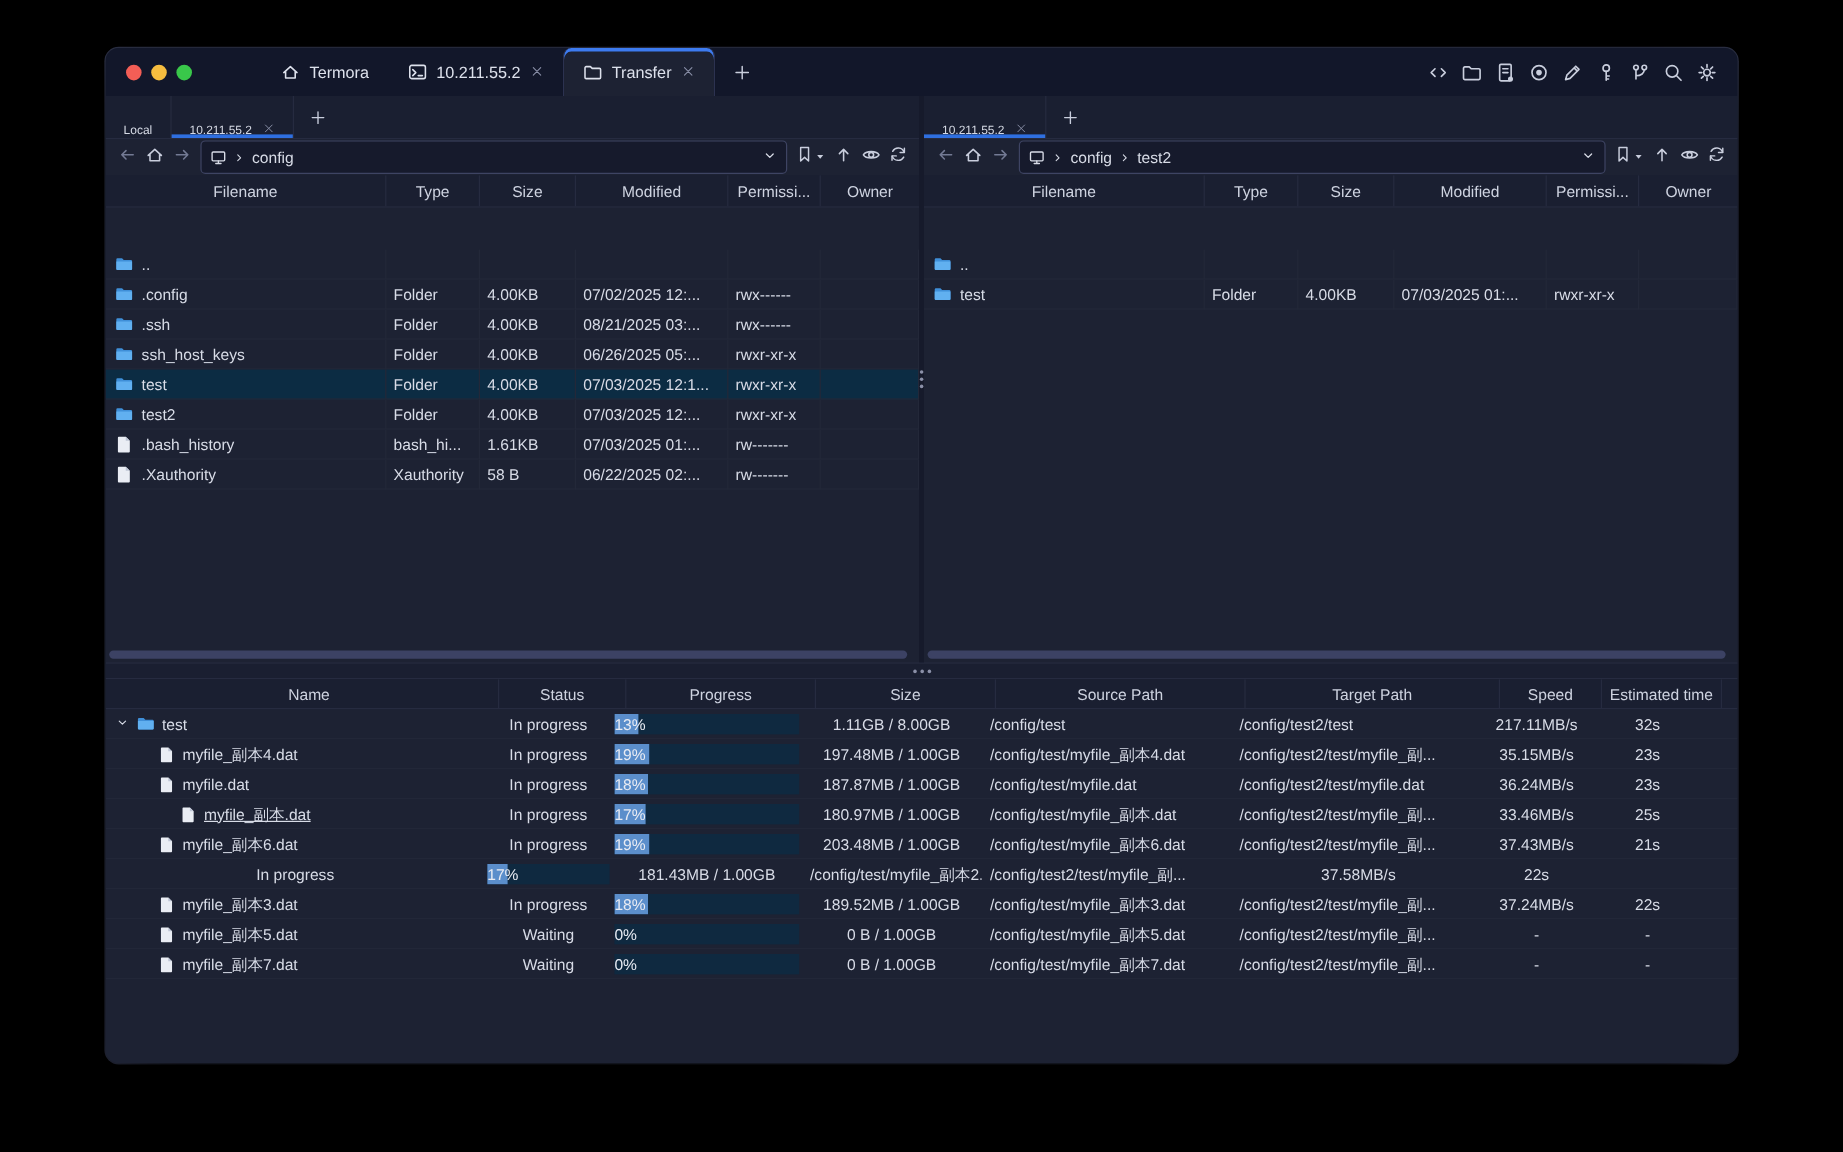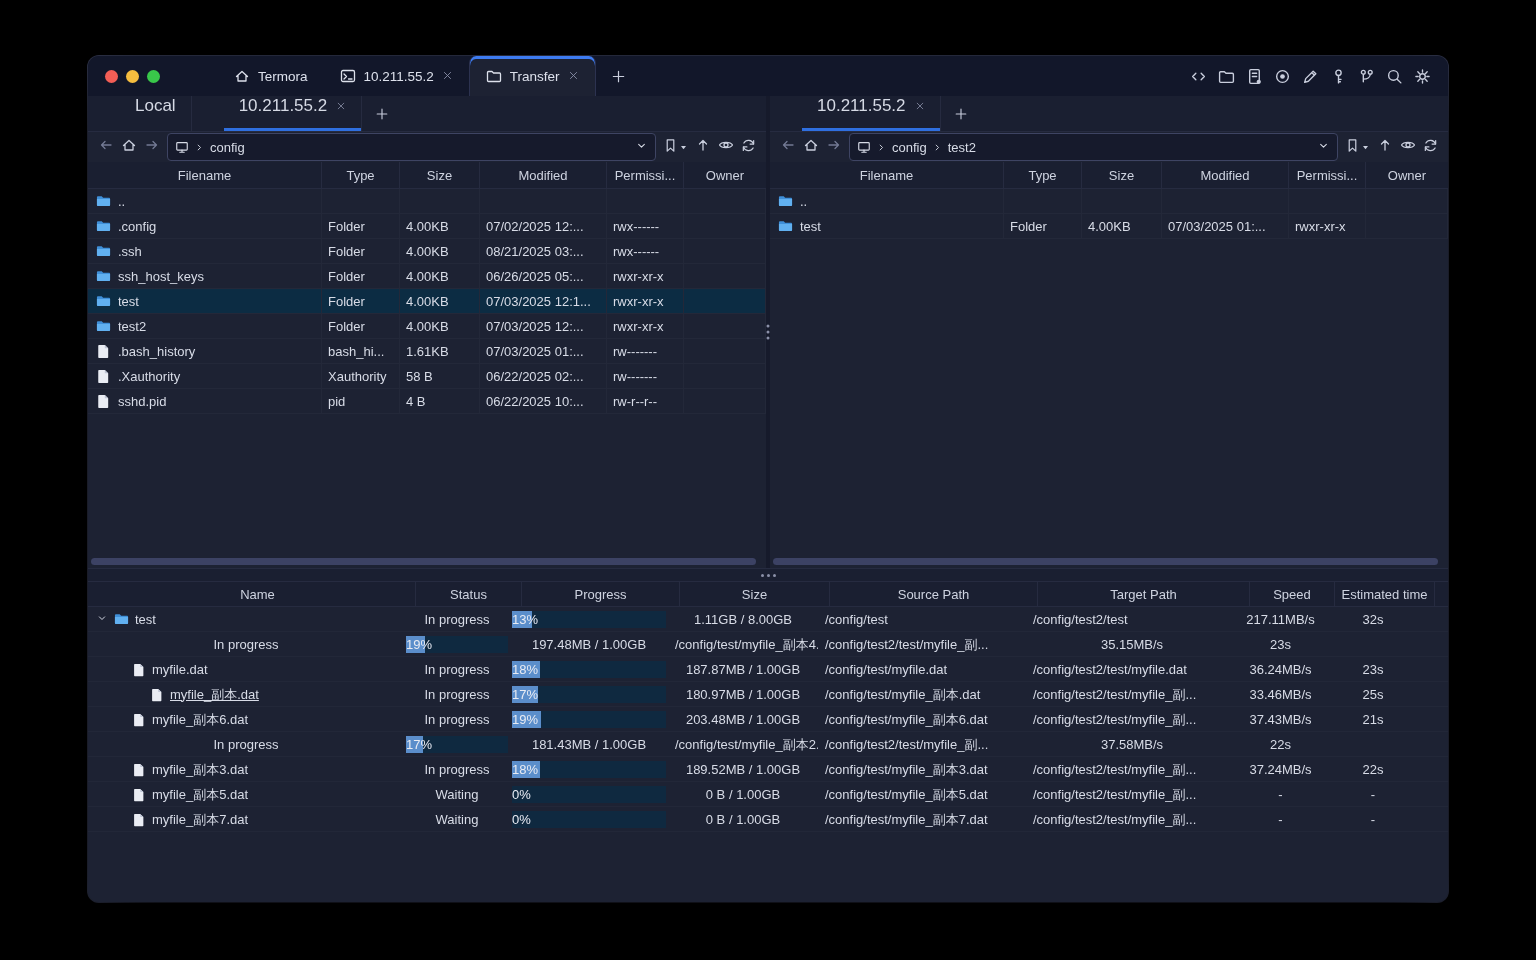--- a/index.html
+++ b/index.html
@@ -1,17 +1,17 @@
 <!DOCTYPE html>
 <html><head>
 <meta charset="utf-8">
 <style>
   * { box-sizing: border-box; margin: 0; padding: 0; }
   html,body { width:1536px; height:960px; background:#000; font-family:"Liberation Sans","DejaVu Sans",sans-serif; }
-  .window { position:absolute; left:88px; top:56px; width:1360px; height:846px;
+  .window { position:absolute; left:88px; top:40px; width:1360px; height:846px;
     background:#1d2233; border-radius:11px; overflow:hidden; display:flex; flex-direction:column;
     box-shadow:0 22px 70px rgba(0,0,0,.95), 0 0 0 1px #31364d; }
 
   
   .titlebar { flex:0 0 40px; background:#12172a; display:flex; align-items:stretch; }
   .traffic { display:flex; gap:8px; align-items:center; padding:0 18px 0 17px; }
   .light { width:13px; height:13px; border-radius:50%; }
   .tb-tabs { display:flex; align-items:stretch; margin-left:40px; }
   .tb-tab { display:flex; align-items:center; gap:8px; padding:0 16px; color:#dde1ec; font-size:13.5px; cursor:default; }
   .tb-tab.active { background:#1d2233; border-left:1px solid #2c3250; border-right:1px solid #2c3250;
@@ -23,33 +23,33 @@
 
   
   .panels { flex:0 0 472px; display:flex; }
   .fpanel { width:678px; display:flex; flex-direction:column; background:#1d2233; }
   .vsplit { width:4px; background:#161a2b; position:relative; }
   .vdots { position:absolute; left:50%; top:50%; transform:translate(-50%,-50%); display:flex; flex-direction:column; gap:3px; }
   .vdots i, .hdots i { width:3px; height:3px; border-radius:50%; background:#8b90a8; display:block; }
   .hdots { display:flex; gap:3px; }
 
   .ptabs { flex:0 0 36px; display:flex; align-items:stretch; background:#1a1f31; border-bottom:1px solid #262b40; }
-  .p-tab { display:flex; align-items:flex-start; gap:9px; padding:0 15px; font-size:17px; color:#d6dae5;
-    border-right:1px solid #262b40; position:relative;margin-left:32px; }
+  .p-tab { display:flex; align-items:flex-end; gap:9px; padding:0 15px; font-size:10px; color:#d6dae5;
+    border-right:1px solid #262b40; position:relative; }
   .p-tab.active::after { content:""; position:absolute; left:0; right:0; bottom:0; height:3px; background:#2f6fe0; }
   .p-plus { display:flex; align-items:center; padding:0 13px; color:#c9cedd; }
 
   .ptoolbar { flex:0 0 30px; display:flex; align-items:center; gap:7px; padding:0 10px; color:#c9cedd; }
   .nav-dim { color:#737a94; }
   .addr { flex:1; height:22px; border:1px solid #3e4463; border-radius:4px; background:#161a2c;
     display:flex; align-items:center; gap:5px; padding:13px 7px; font-size:13px; color:#d8dce7; }
   .addr .spacer { flex:1; }
   .bm-group { display:flex; align-items:center; gap:1px; }
 
-  .ftable { flex:1; overflow:hidden; font-size:13px; color:#d8dce7; display:flex; flex-direction:column; }
+  .ftable { flex:1; overflow:hidden; font-size:13px; color:#d8dce7; display:flex; flex-direction:column;gap:35px; }
   .fgrid { display:grid; grid-template-columns:234px 78px 80px 127px 77px 1fr; }
   .fhead { flex:0 0 26px; background:#1a1f31; border-bottom:1px solid #262b40; color:#ced3e0; }
   .fhead .hcell { display:flex; align-items:center; justify-content:center; border-right:1px solid #262b40; height:26px; }
   .fhead .hcell:last-child { border-right:none; }
   .frow { height:25px; border-bottom:1px solid #232839; }
   .frow.selected { background:#0c2c43; }
   .fcell { display:flex; align-items:center; gap:6px; height:25px; padding-left:6px;
     border-right:1px solid #232839; overflow:hidden; white-space:nowrap; }
   .fcell.first { padding-left:8px; gap:7px; }
 
@@ -427,33 +427,20 @@
                   <use href="#i-file-fill"></use>
                 </svg>
                 <span>.Xauthority</span>
               </div>
               <div class="fcell">Xauthority</div>
               <div class="fcell">58 B</div>
               <div class="fcell">06/22/2025 02:...</div>
               <div class="fcell">rw-------</div>
               <div class="fcell"></div>
             </div>
-            <div class="frow fgrid">
-              <div class="fcell first">
-                <svg viewBox="0 0 16 16" width="15" height="15" class="fill-ic">
-                  <use href="#i-file-fill"></use>
-                </svg>
-                <span>sshd.pid</span>
-              </div>
-              <div class="fcell">pid</div>
-              <div class="fcell">4 B</div>
-              <div class="fcell">06/22/2025 10:...</div>
-              <div class="fcell">rw-r--r--</div>
-              <div class="fcell"></div>
-            </div>
           </div>
         </div>
         <div class="pscroll">
           <div class="pthumb"></div>
         </div>
       </div>
     <div class="vsplit">
         <span class="vdots">
           <i></i>
           <i></i>
@@ -599,20 +586,26 @@
             <div class="pbar"><div class="pfill" style="width: 13%; background: rgb(91, 142, 203);"></div><span class="plabel">13%</span></div>
           </div>
           <div class="tcell c">1.11GB / 8.00GB</div>
           <div class="tcell path">/config/test</div>
           <div class="tcell path">/config/test2/test</div>
           <div class="tcell c">217.11MB/s</div>
           <div class="tcell c">32s</div>
           <div class="tcell"></div>
         </div>
         <div class="trow tgrid">
+          <div class="tcell name" style="padding-left: 44px;">
+            <svg viewBox="0 0 16 16" width="14" height="14" class="fill-ic">
+              <use href="#i-file-fill"></use>
+            </svg>
+            <span>myfile_副本4.dat</span>
+          </div>
           <div class="tcell c">In progress</div>
           <div class="tcell">
             <div class="pbar"><div class="pfill" style="width: 19%; background: rgb(91, 142, 203);"></div><span class="plabel">19%</span></div>
           </div>
           <div class="tcell c">197.48MB / 1.00GB</div>
           <div class="tcell path">/config/test/myfile_副本4.dat</div>
           <div class="tcell path">/config/test2/test/myfile_副...</div>
           <div class="tcell c">35.15MB/s</div>
           <div class="tcell c">23s</div>
           <div class="tcell"></div>

